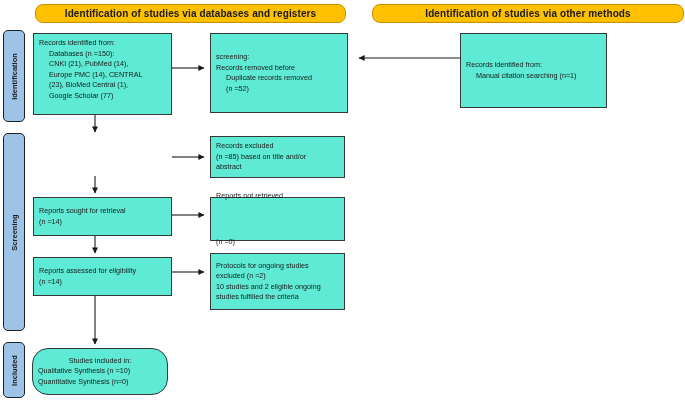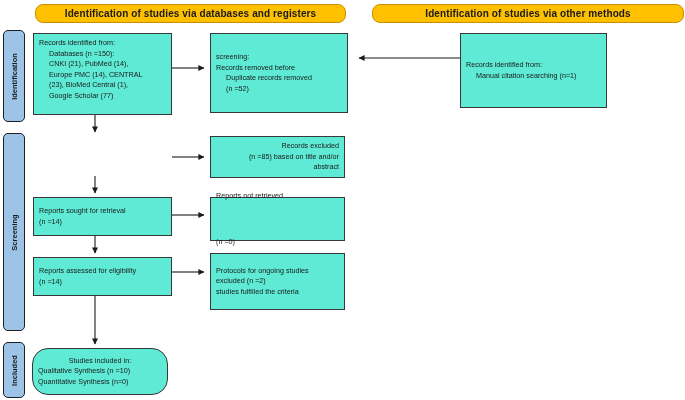--- a/index.html
+++ b/index.html
@@ -77,21 +77,21 @@
     <div class="ln ind">Duplicate records removed</div>
     <div class="ln ind">(n =52)</div>
   </div>
 
   <div class="box" style="left:460px;top:33px;width:147px;height:75px;">
     <div class="ln">Records identified from:</div>
     <div class="ln ind">Manual citation searching (n=1)</div>
   </div>
 
 
-  <div class="box" style="left:210px;top:136px;width:135px;height:42px;align-items:flex-end;">
+  <div class="box" style="left:210px;top:136px;width:135px;height:42px;">
     <div class="ln">Records excluded</div>
     <div class="ln">(n =85) based on title and/or</div>
     <div class="ln">abstract</div>
   </div>
 
   <div class="box" style="left:33px;top:197px;width:139px;height:39px;">
     <div class="ln">Reports sought for retrieval</div>
     <div class="ln">(n =14)</div>
   </div>
 
@@ -101,20 +101,21 @@
   </div>
 
   <div class="box" style="left:33px;top:257px;width:139px;height:39px;">
     <div class="ln">Reports assessed for eligibility</div>
     <div class="ln">(n =14)</div>
   </div>
 
   <div class="box" style="left:210px;top:253px;width:135px;height:57px;">
     <div class="ln">Protocols for ongoing studies</div>
     <div class="ln">excluded (n =2)</div>
+    <div class="ln">10 studies and 2 eligible ongoing</div>
     <div class="ln">studies fulfilled the criteria</div>
   </div>
 
   <div class="box" style="left:32px;top:348px;width:136px;height:47px;border-radius:16px;">
     <div class="ln ctr">Studies included in:</div>
     <div class="ln">Qualitative Synthesis (n =10)</div>
     <div class="ln">Quantitative Synthesis (n=0)</div>
   </div>
 
   <svg id="arrows" width="685" height="400" viewBox="0 0 685 400">

